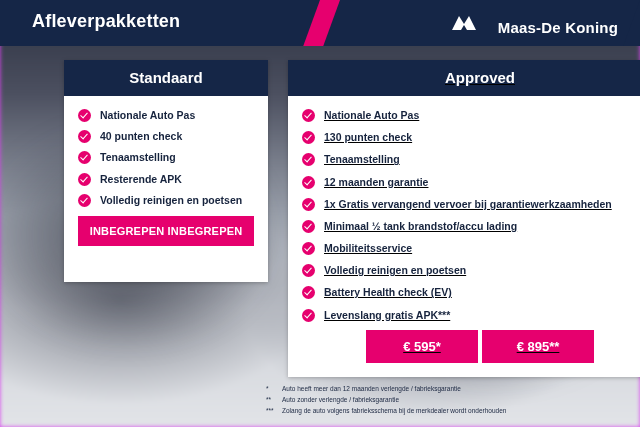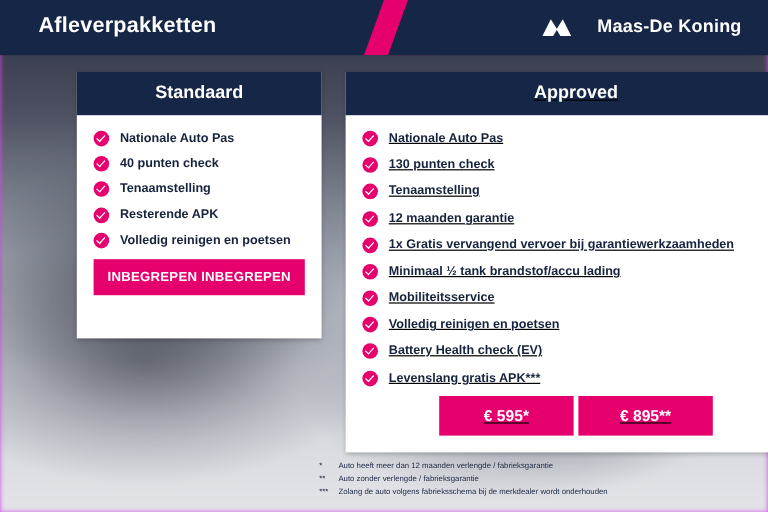--- a/index.html
+++ b/index.html
@@ -74,21 +74,21 @@
     left: 340px; top: 0;
     width: 300px; height: 46px;
     background: #152647;
     transform: skewX(-20deg);
     transform-origin: top left;
   }
   .brand {
     position: absolute;
     right: 22px; top: 8px;
     display: flex;
-    align-items: center;
+    align-items: flex-end;
     gap: 20px;
   }
   .brand-mark {
     width: 28px; height: 28px;
     position: relative;
   }
   .brand-name {
     color: #ffffff;
     font-size: 15px;
     font-weight: bold;

